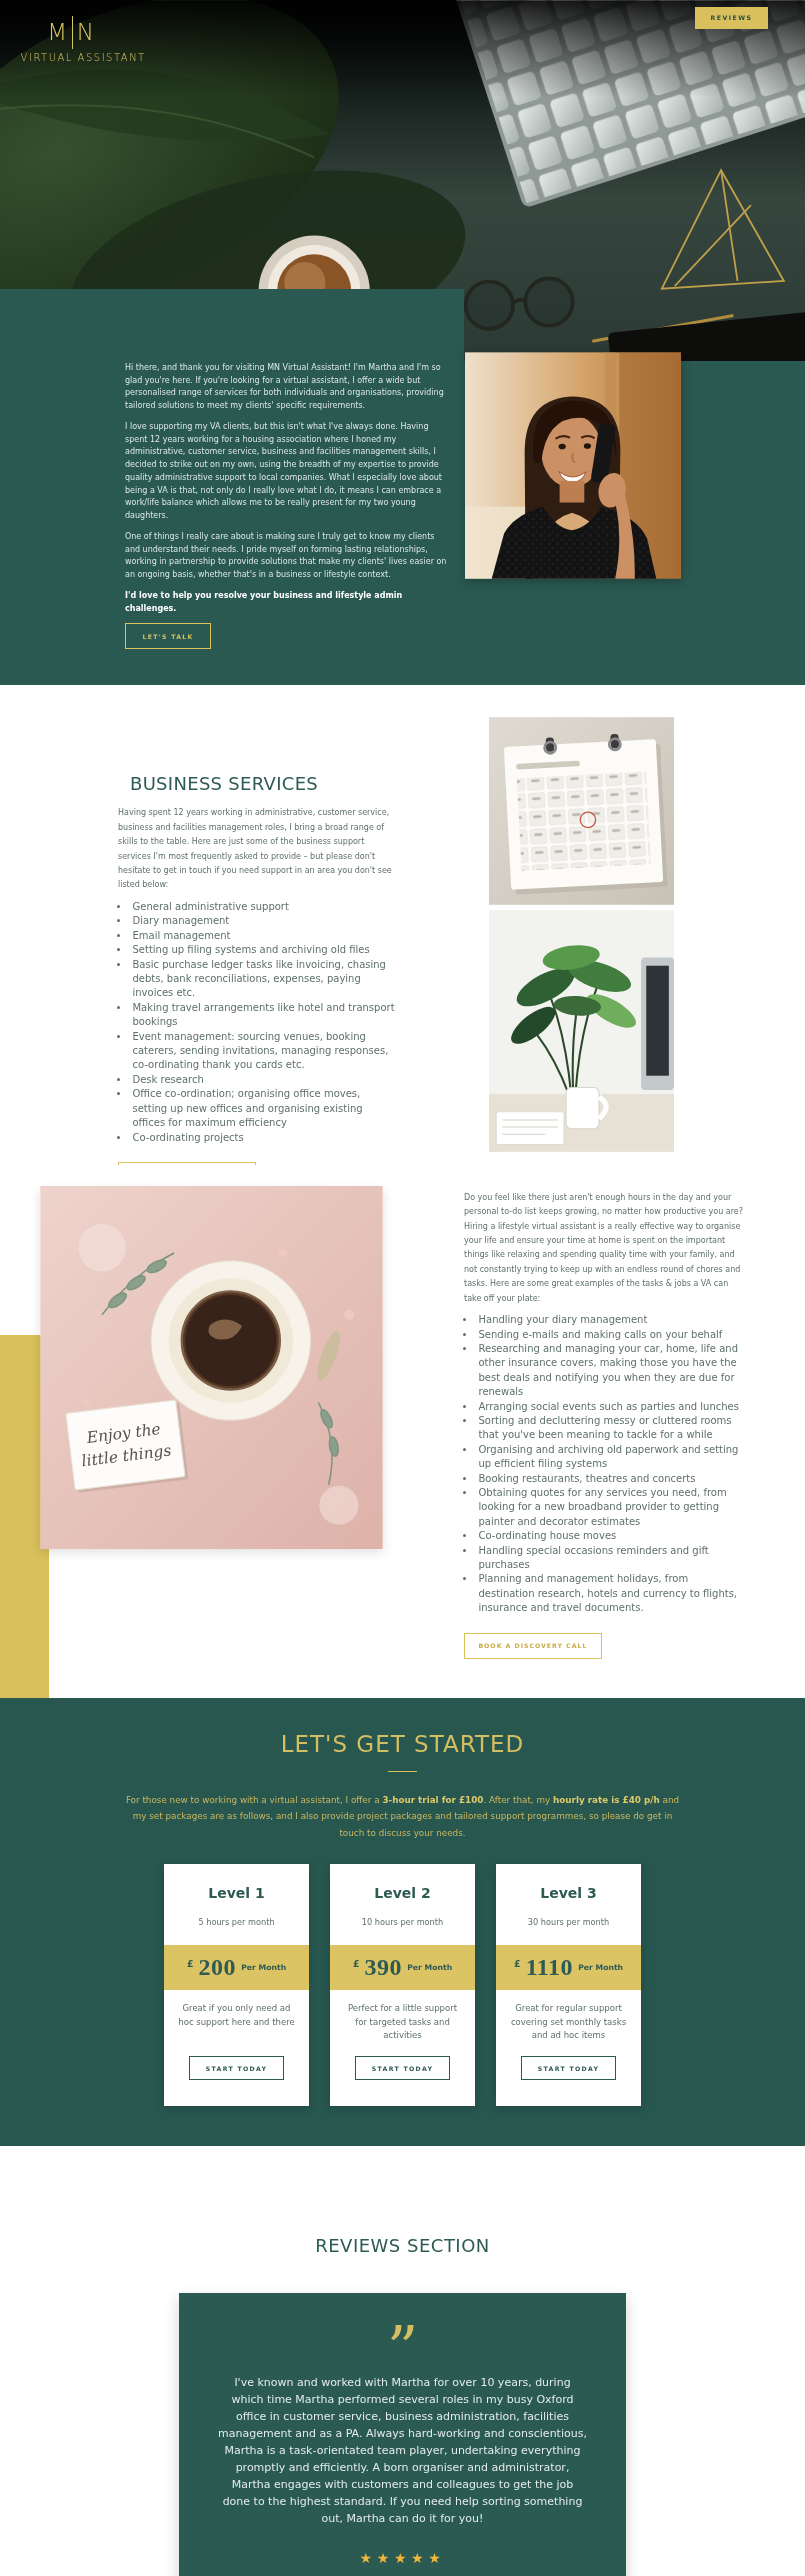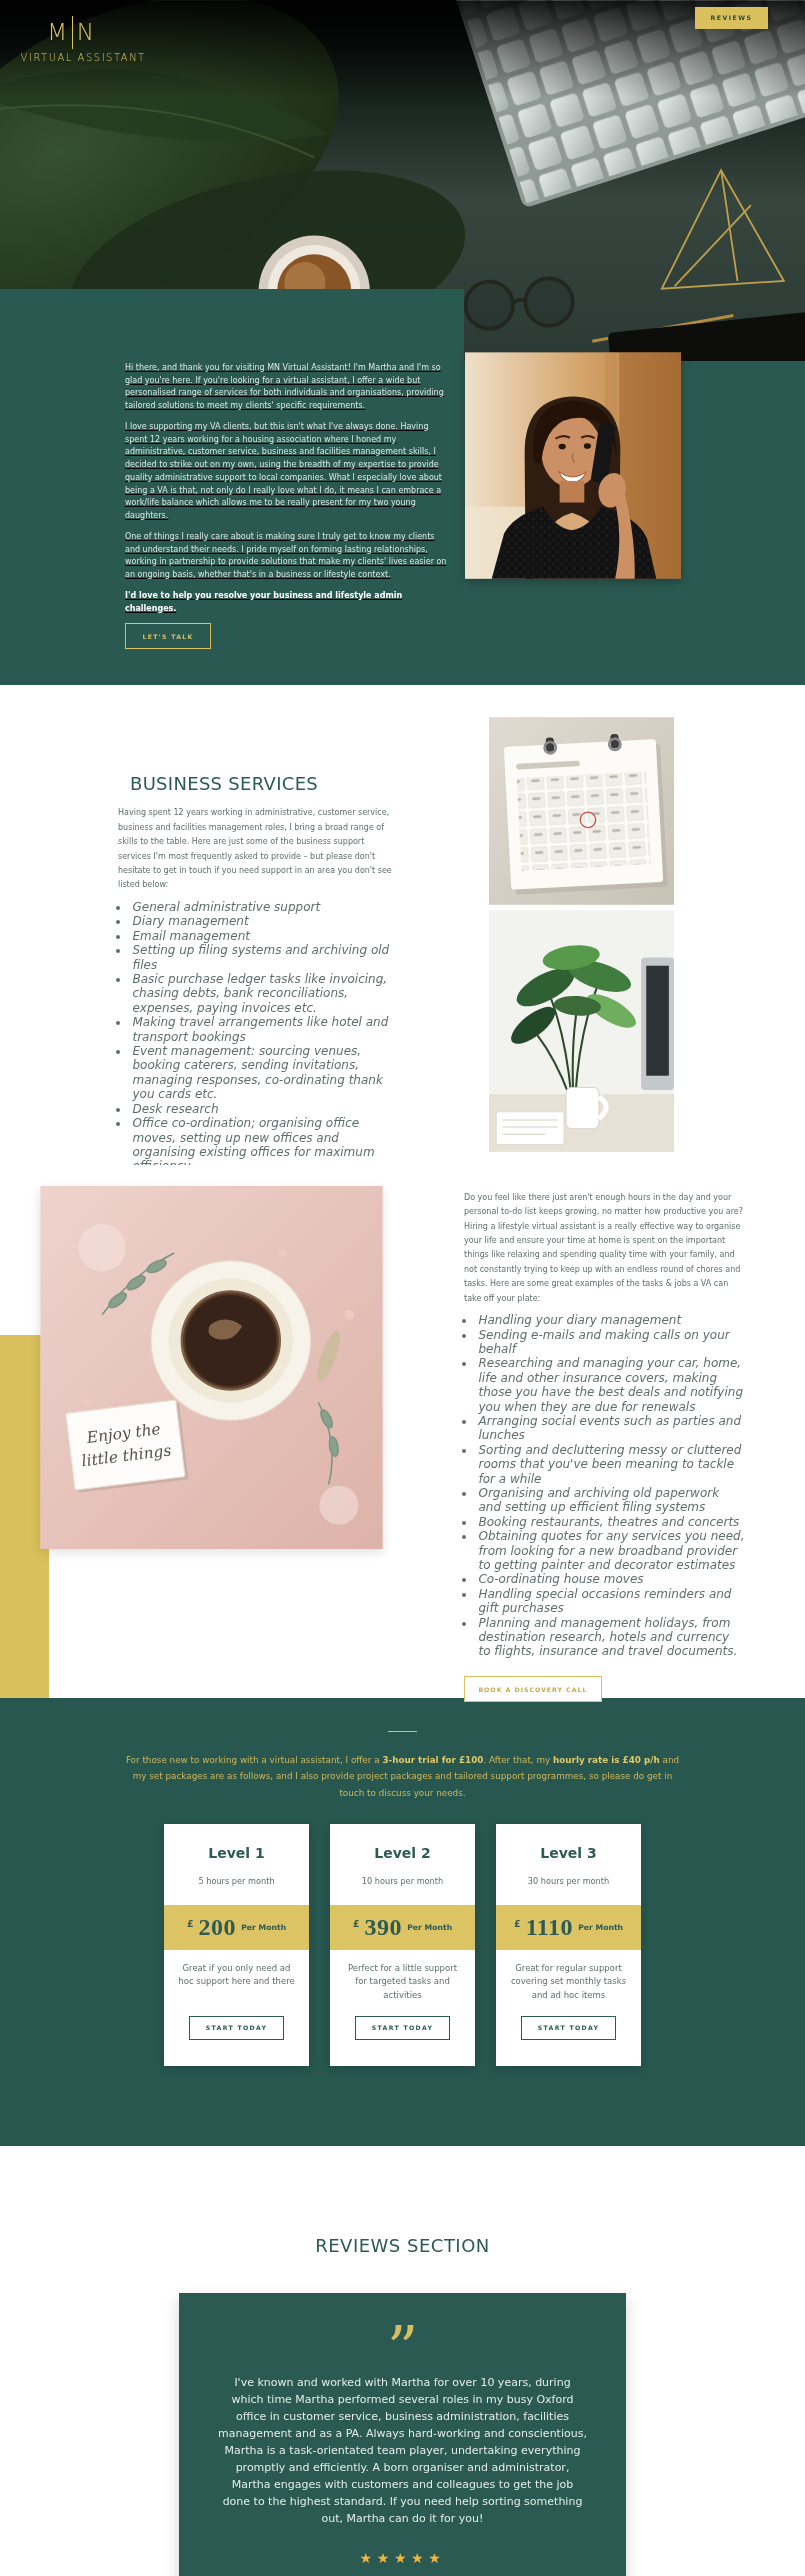--- a/index.html
+++ b/index.html
@@ -11,33 +11,33 @@
   .hero { position:relative; height:361px; background:#141a17; overflow:hidden; }
   .hero-art { position:absolute; left:0; top:0; }
   .teal-step { position:absolute; left:0; top:289px; width:464px; height:73px; background:#2a5951; }
   .logo { position:absolute; left:20.6px; top:15.5px; width:100px; text-align:center; color:#d9c565; }
   .logo-mn { display:flex; align-items:center; justify-content:center; gap:4.6px; font-size:23px; font-weight:300; line-height:1; }
   .logo-bar { width:0.5px; height:33px; background:#d9c565; }
   .logo-sub { margin-top:3.6px; font-size:10px; letter-spacing:1.5px; font-weight:300; white-space:nowrap; }
   .reviews-btn { position:absolute; right:37px; top:7.2px; background:#d9c05c; color:#2a4f45; border:none; font-family:inherit; font-size:6.2px; font-weight:700; letter-spacing:1.5px; padding:7.2px 15.5px; cursor:pointer; }
 
   
-  .intro { background:#2a5951; height:324px; display:flex; align-items:flex-start; padding:1px 0 18px 125px; position:relative;text-decoration:underline; }
+  .intro { background:#2a5951; height:324px; display:flex; align-items:flex-start; padding:1px 0 18px 125px; position:relative; }
   .intro-text { width:324px; color:#dce8e4; font-size:8px; line-height:12.7px; }
   .intro-text p { margin:0 0 8.2px; }
   .intro-bold { font-weight:700; color:#ffffff; margin:13.4px 0 12.4px; font-size:8px; }
   .lets-talk { background:transparent; border:0.5px solid #d9c05c; color:#d9c05c; font-family:inherit; font-size:6.2px; font-weight:700; letter-spacing:1.3px; padding:8.2px 16.5px; cursor:pointer; }
   .intro-photo { margin-left:15.5px; margin-top:-9.8px; width:216px; height:227px; flex:none; box-shadow:0 3.1px 9.3px rgba(0,0,0,.25); }
 
   
   .business { background:#fff; height:480px; display:flex; padding:32px 0 0 118px; }
   .biz-left { width:278px; padding-top:44px; }
   h2.sec { margin:12px; color:#2d5b53; font-size:18px; font-weight:400; letter-spacing:0.3px; }
   .body-copy { color:#5e706c; font-size:8px; line-height:14.4px; margin:12.4px 0 0; }
-  ul.svc { margin:7.2px 0 0; padding:0 0 0 12.4px; color:#5e706c; font-size:12px; line-height:14.4px;font-style:italic; }
+  ul.svc { margin:7.2px 0 0; padding:0 0 0 12.4px; color:#5e706c; font-size:10px; line-height:14.4px; }
   ul.svc li { padding-left:2.1px; }
   .gold-btn { display:inline-block; margin-top:17.5px; background:#fff; border:0.5px solid #d9c05c; color:#c9ac47; font-family:inherit; font-size:6.2px; font-weight:700; letter-spacing:1px; padding:8.2px 13.4px; cursor:pointer; }
   .biz-images { width:185px; margin-left:93px; display:flex; flex-direction:column; gap:5.2px; }
   .biz-images svg { display:block; }
 
   
   .lifestyle { background:#fff; height:533px; position:relative; }
   .gold-band { position:absolute; left:0; top:170px; width:49px; height:363px; background:#d9c05c; }
   .coffee-img { position:absolute; left:40px; top:20.6px; box-shadow:0 4.1px 10.3px rgba(0,0,0,.12); }
   .life-col { position:absolute; left:464px; top:14.4px; width:281px; }
@@ -305,20 +305,21 @@
           <li>Obtaining quotes for any services you need, from looking for a new broadband provider to getting painter and decorator estimates</li>
           <li>Co-ordinating house moves</li>
           <li>Handling special occasions reminders and gift purchases</li>
           <li>Planning and management holidays, from destination research, hotels and currency to flights, insurance and travel documents.</li>
         </ul>
       <button class="gold-btn">BOOK A DISCOVERY CALL</button>
     </div>
   </section>
 
   <section class="getstarted">
+    <h2 class="gs-head">LET'S GET STARTED</h2>
     <div class="divider"></div>
     <p class="gs-text"><span>For those new to working with a virtual assistant, I offer a </span><b>3-hour trial for £100</b><span>. After that, my </span><b>hourly rate is £40 p/h</b><span> and my set packages are as follows, and I also provide project packages and tailored support programmes, so please do get in touch to discuss your needs.</span></p>
     <div class="plans">
 
       <div class="plan">
         <h3 class="plan-name">Level 1</h3>
         <div class="plan-hours">5 hours per month</div>
         <div class="plan-price">
           <span class="plan-cur">£</span>
           <span class="plan-amount">200</span>

